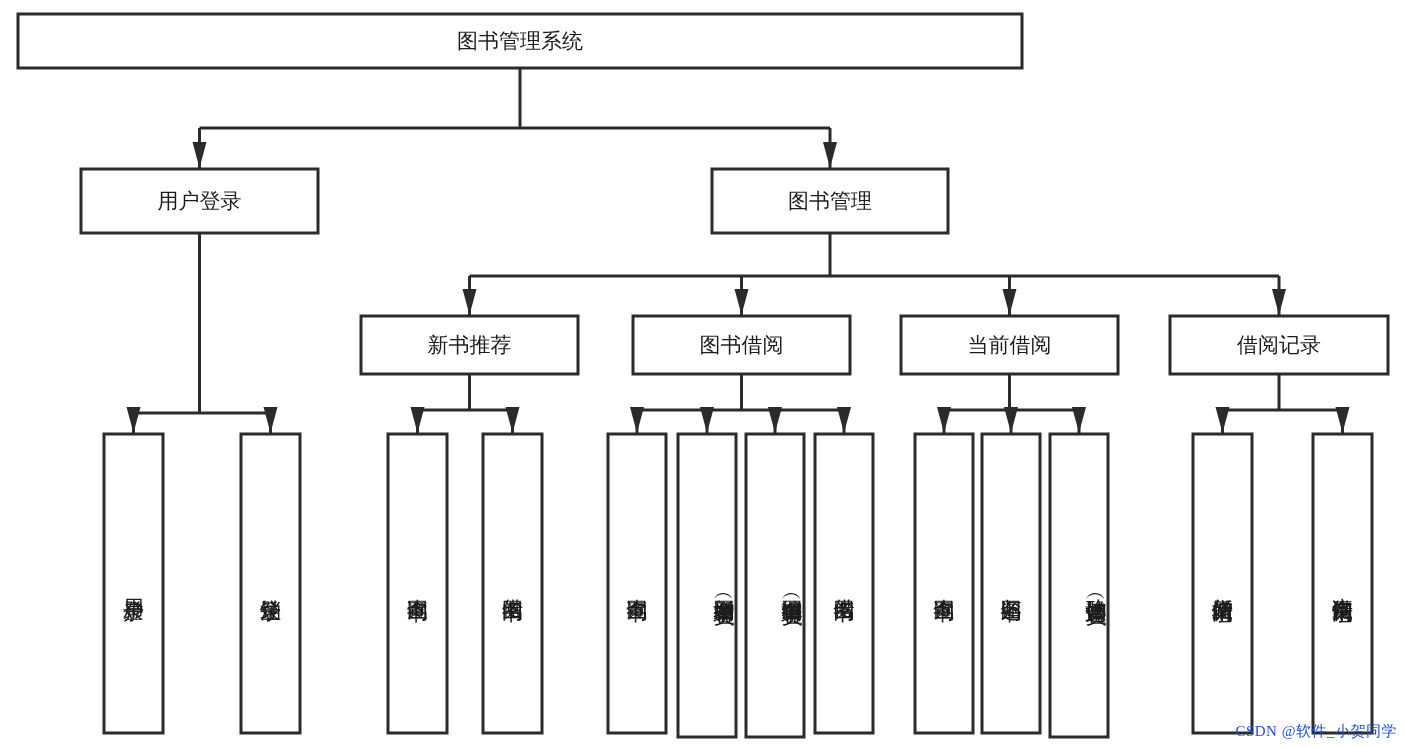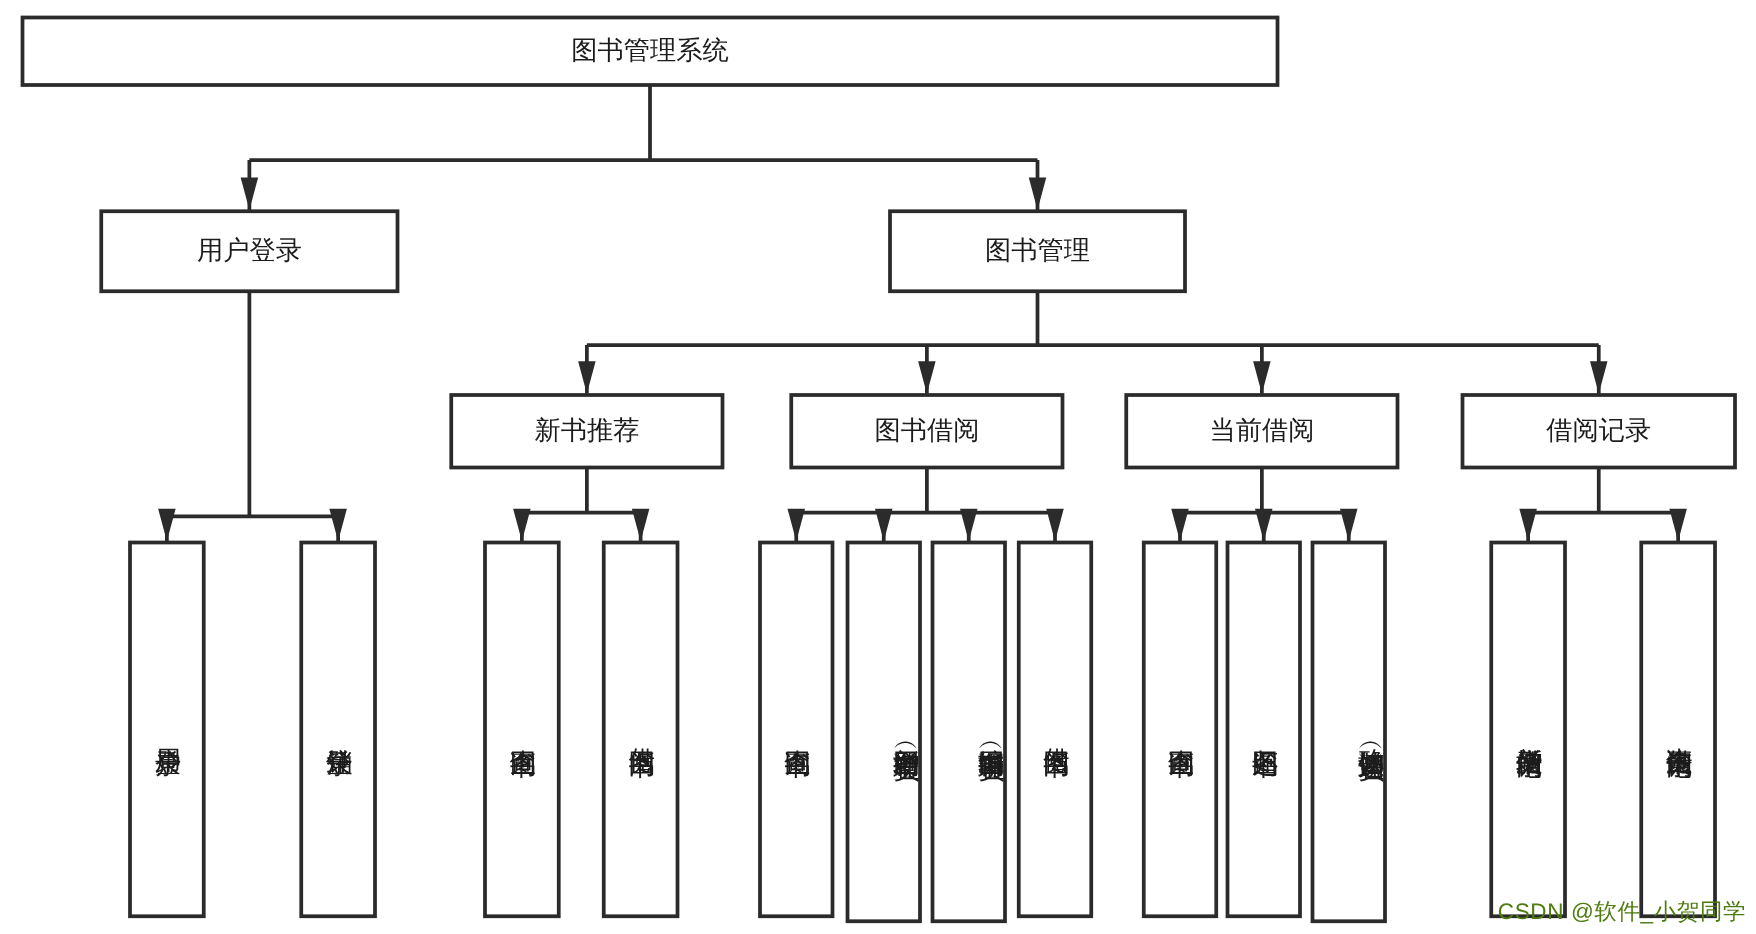--- a/index.html
+++ b/index.html
@@ -58,23 +58,23 @@
     line-height: 1.05;
     letter-spacing: 1px;
     white-space: nowrap;
     text-align: left;
     user-select: none;
   }
   .watermark {
     position: absolute;
     right: 8px;
     bottom: 6px;
-    font-family: Liberation Sans, sans-serif;
-    font-size: 18px;
-    color: #4d7c0f;
+    font-family: Liberation Serif, serif;
+    font-size: 15px;
+    color: #1d4ed8;
     letter-spacing: 0.5px;
     white-space: nowrap;
   }
 </style>
 </head>
 <body>
 
 <div id="diagram-root">
 
   <svg id="tree-svg" viewBox="0 0 1405 747" xmlns="http://www.w3.org/2000/svg">

